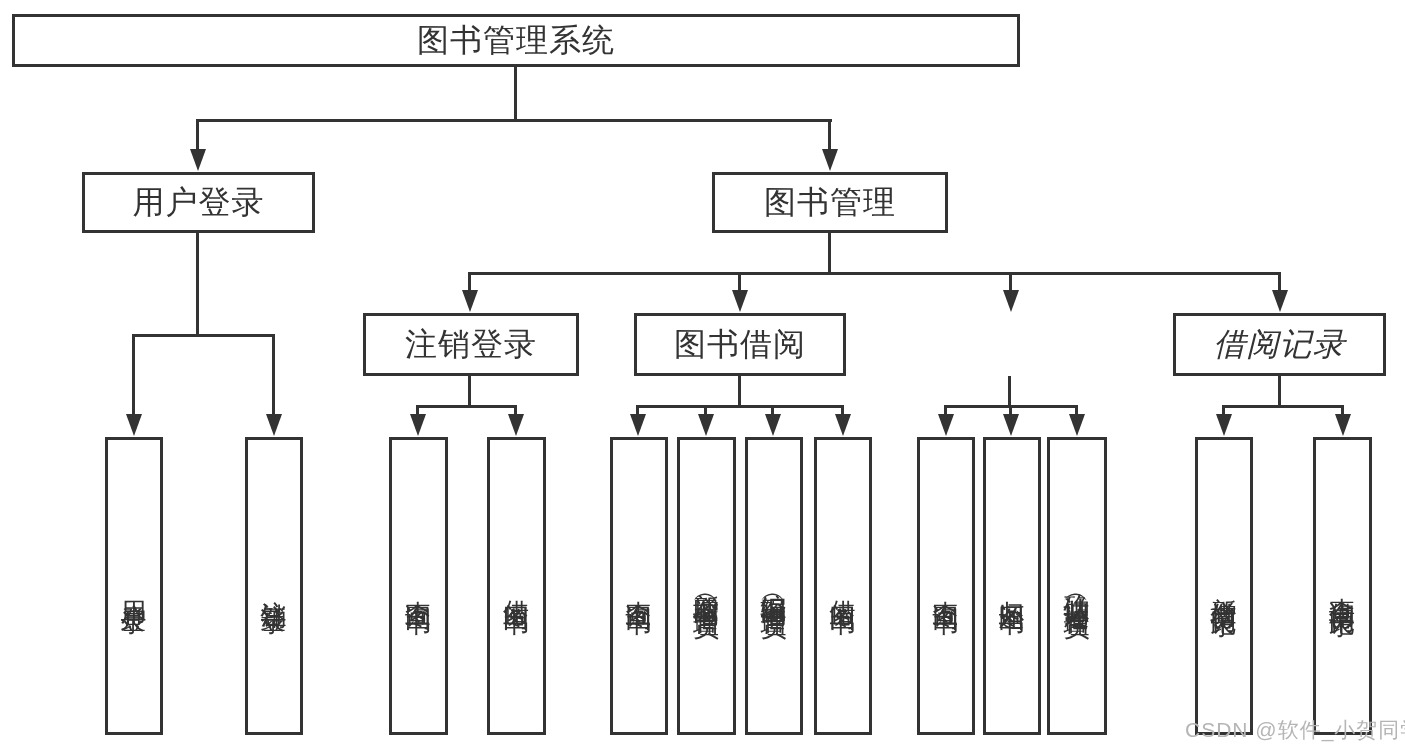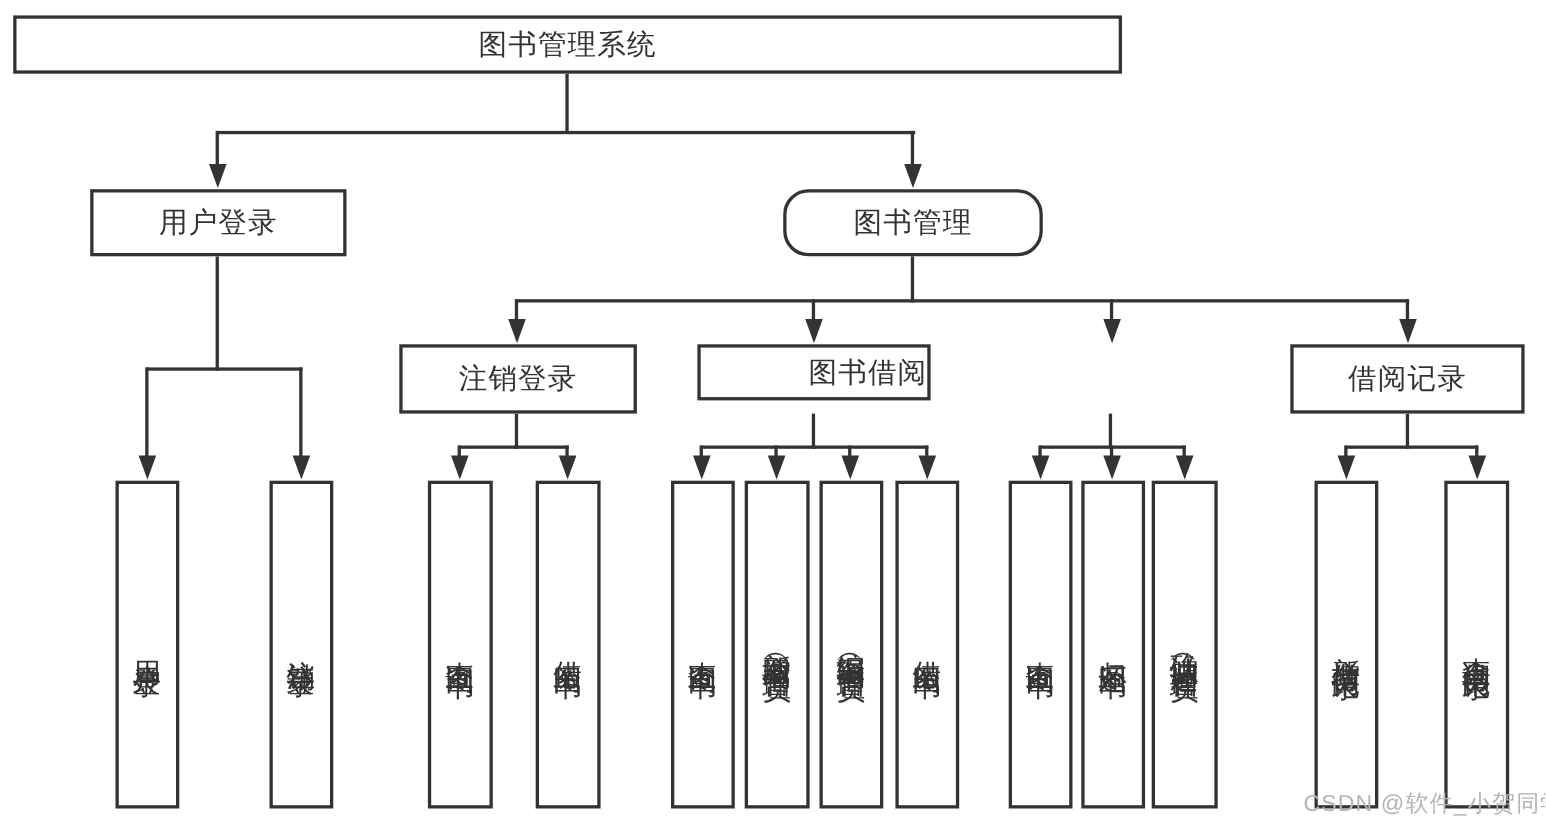--- a/index.html
+++ b/index.html
@@ -19,21 +19,21 @@
     overflow:hidden;
   }
   .box{
     position:absolute;
     background:var(--box-bg);
     border:3px solid var(--line);
     display:flex;
     align-items:center;
     justify-content:center;
     color:var(--text);
-    font-size:26px;
+    font-size:32px;
     letter-spacing:1px;
     z-index:2;
   }
   .leaf{
     font-size:26px;
   }
   .leaf .vtext{
     writing-mode:vertical-rl;
     text-orientation:mixed;
     letter-spacing:3px;
@@ -69,31 +69,31 @@
 
 <div id="canvas">
 
   <div class="box" style="left:12px;top:14px;width:1008px;height:53px;">
     <span>图书管理系统</span>
   </div>
 
   <div class="box" style="left:82px;top:172px;width:233px;height:61px;">
     <span>用户登录</span>
   </div>
-  <div class="box" style="left:712px;top:172px;width:236px;height:61px;border-radius:23px;">
+  <div class="box" style="left:712px;top:172px;width:236px;height:61px;">
     <span>图书管理</span>
   </div>
 
   <div class="box" style="left:363px;top:313px;width:216px;height:63px;">
     <span>注销登录</span>
   </div>
-  <div class="box" style="left:634px;top:313px;width:212px;height:51px;justify-content:flex-end;">
+  <div class="box" style="left:634px;top:313px;width:212px;height:63px;">
     <span>图书借阅</span>
   </div>
-  <div class="box" style="left:1173px;top:313px;width:213px;height:63px;">
+  <div class="box" style="left:1173px;top:313px;width:213px;height:63px;font-style:italic;">
     <span>借阅记录</span>
   </div>
 
   <div class="box leaf" style="left:105px;top:437px;width:58px;height:298px;">
     <span class="vtext">用户登录</span>
   </div>
   <div class="box leaf" style="left:245px;top:437px;width:58px;height:298px;">
     <span class="vtext">注销登录</span>
   </div>
 

